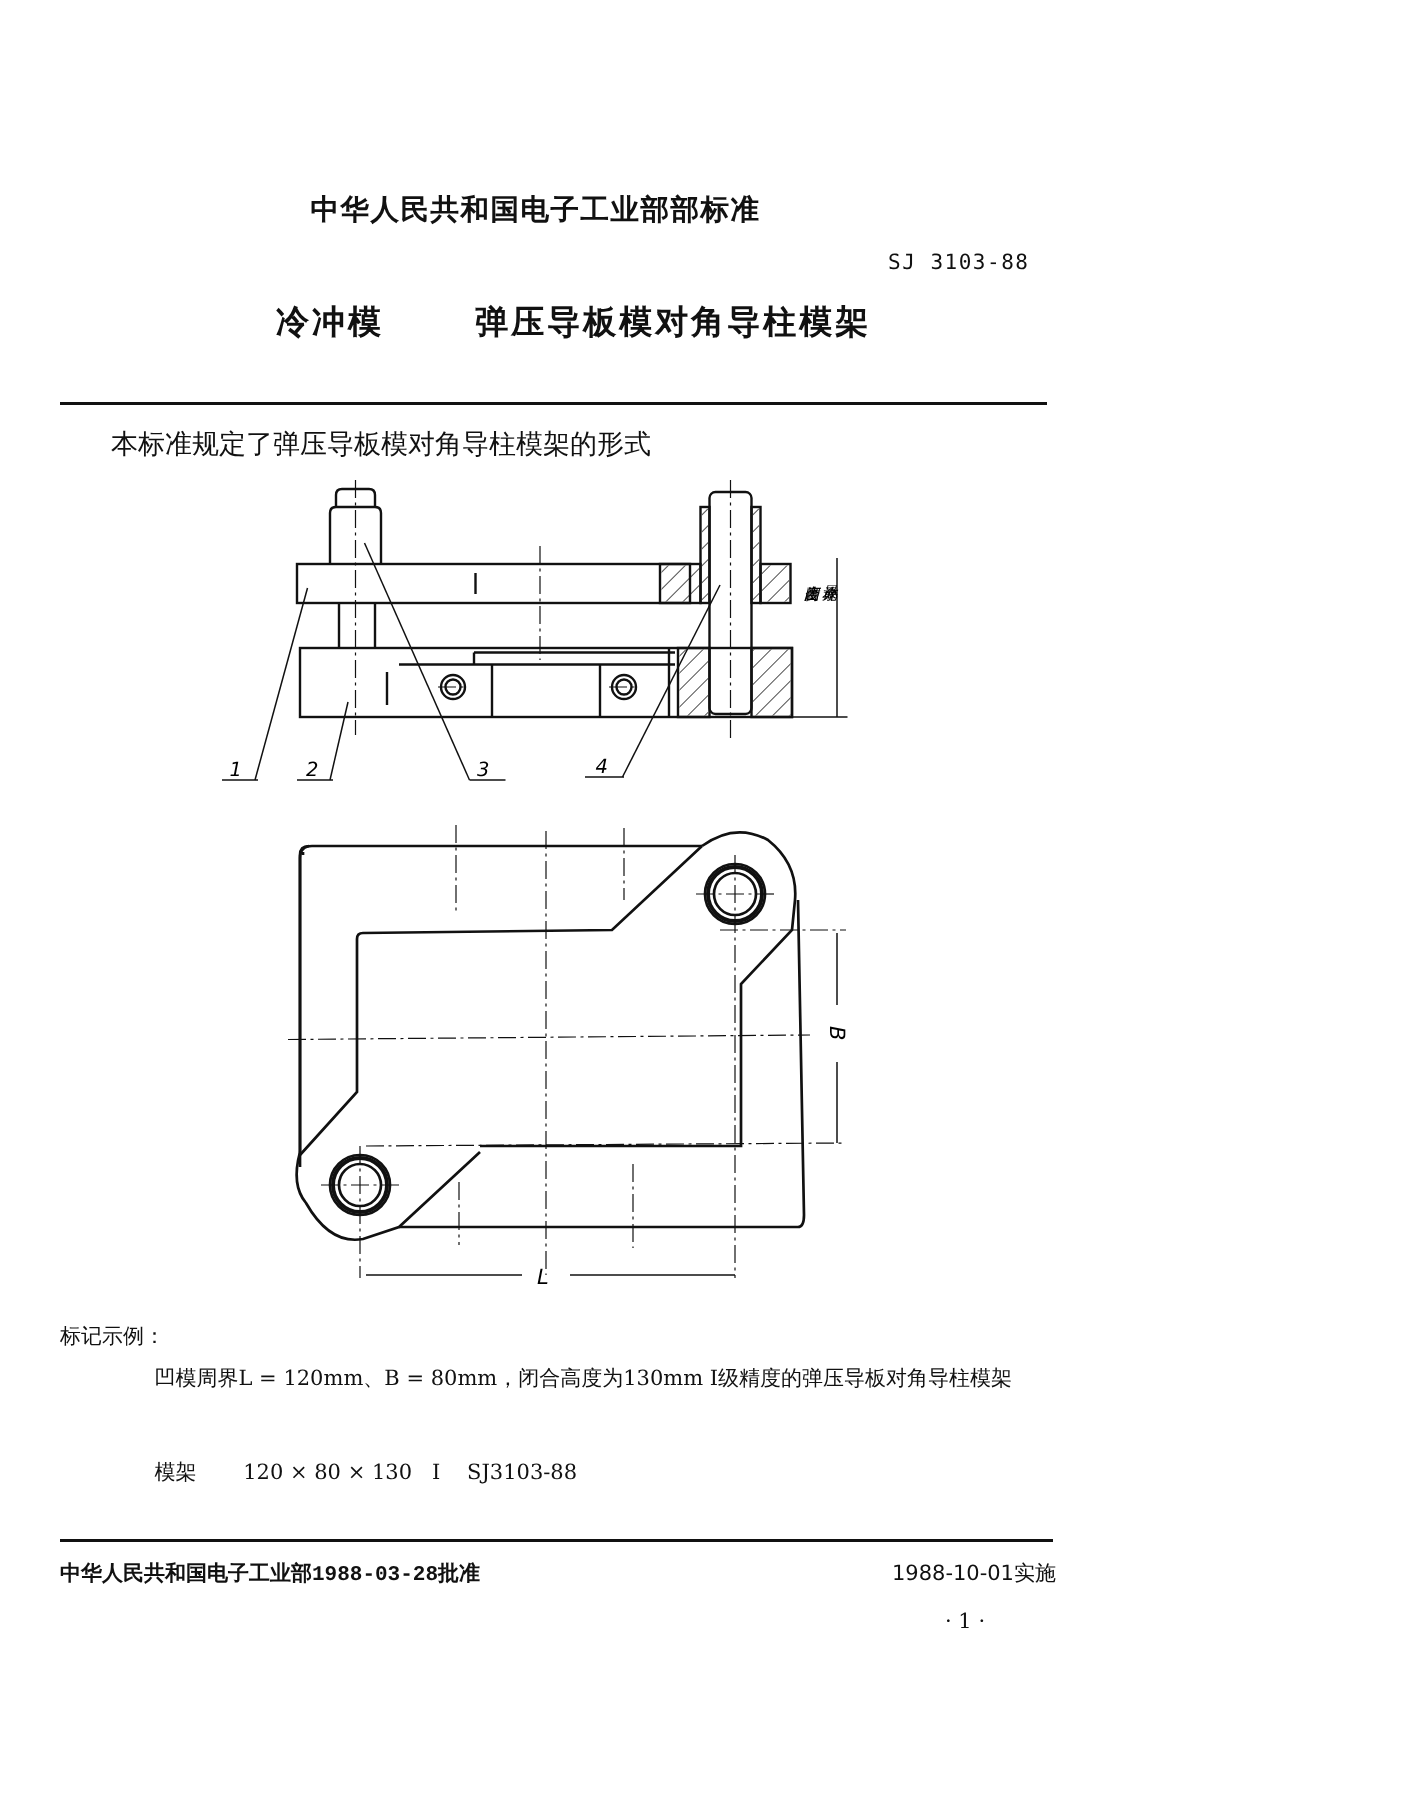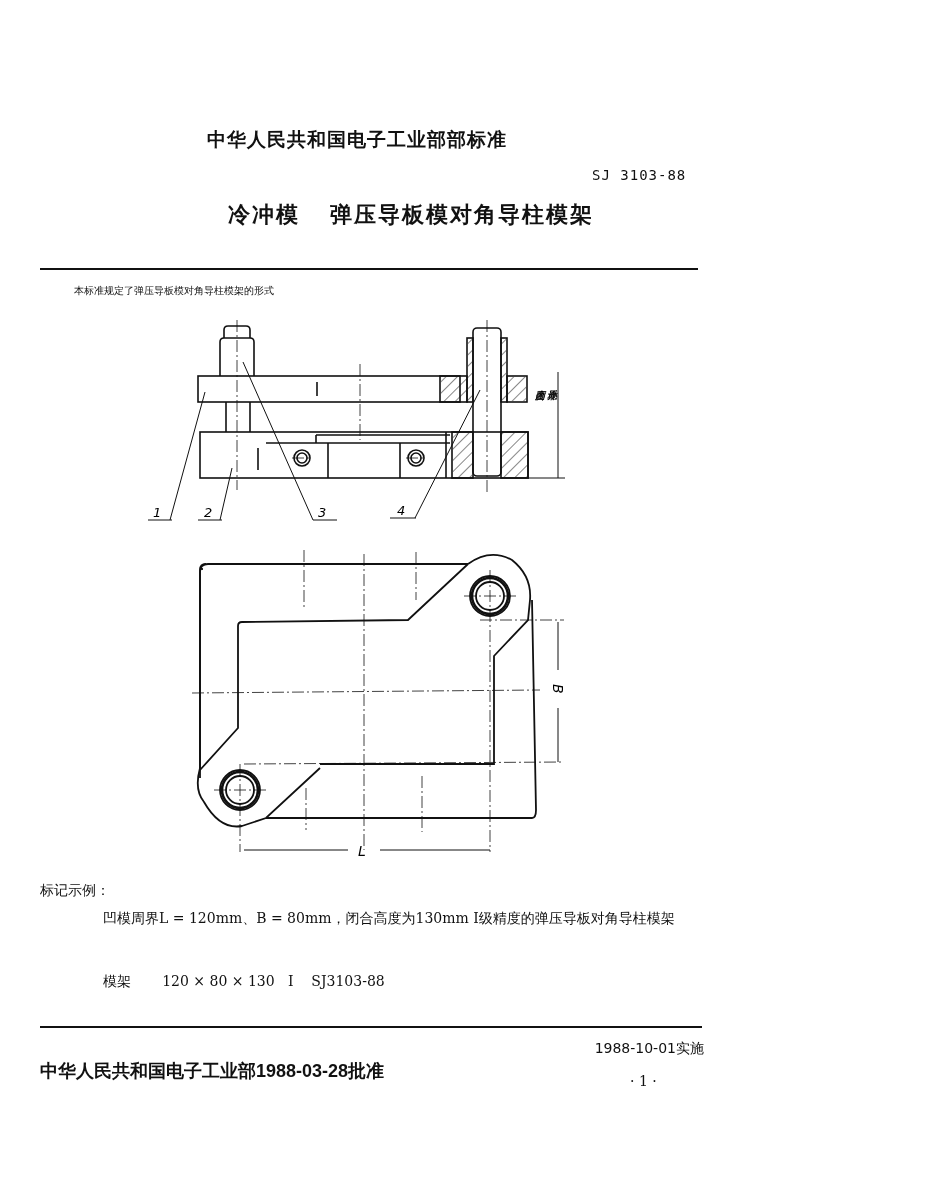--- a/index.html
+++ b/index.html
@@ -1,26 +1,26 @@
 <!DOCTYPE html>
 <html><head>
 <meta charset="utf-8">
 <style>
   html, body { margin: 0; padding: 0; background: #ffffff; }
   body { width: 950px; height: 1199px; position: relative; overflow: hidden; color: #111; }
   .abs { position: absolute; }
   .hdr-org { left: 207px; top: 127px; font-family: "DejaVu Sans", sans-serif; font-weight: bold; font-size: 19px; letter-spacing: 1px; }
   .hdr-code { left: 592px; top: 167px; font-family: "DejaVu Sans Mono", monospace; font-size: 14px; letter-spacing: 1px; }
-  .hdr-title { left: 184px; top: 200px; font-family: Liberation Serif, serif; font-weight: bold; font-size: 22px; letter-spacing: 2px; white-space: pre; margin-left: 44px; }
+  .hdr-title { left: 184px; top: 200px; font-family: Liberation Mono, monospace; font-weight: bold; font-size: 22px; letter-spacing: 2px; white-space: pre; }
   .rule { background: #111; height: 2px; }
-  .intro { left: 74px; top: 284px; font-family: Liberation Sans, sans-serif; font-size: 10px; }
+  .intro { left: 74px; top: 284px; font-family: Liberation Sans, sans-serif; font-size: 18px; }
   .sec-label { left: 40px; top: 882px; font-family: "DejaVu Sans", sans-serif; font-weight: normal; font-size: 14px; }
   .example-1 { left: 72px; top: 910px; font-family: "DejaVu Serif", serif; font-size: 14px; white-space: pre; margin-left: 31px; }
   .example-2 { left: 103px; top: 935px; font-family: "DejaVu Serif", serif; font-size: 14px; white-space: pre; margin-top: 38px; }
-  .foot-left { left: 40px; top: 1040px; font-family: Liberation Sans, sans-serif; font-weight: bold; font-size: 18px; margin-top: 19px; }
+  .foot-left { left: 40px; top: 1040px; font-family: Liberation Mono, monospace; font-weight: bold; font-size: 14px; }
   .foot-right { right: 246px; top: 1040px; font-family: "DejaVu Sans", sans-serif; font-size: 14px; }
   .page-no { left: 630px; top: 1073px; font-family: "DejaVu Serif", serif; font-size: 14px; white-space: pre; }
   svg text { font-family: "DejaVu Sans", sans-serif; font-style: italic; }
 </style>
 </head>
 <body>
 
 <div class="abs hdr-org">中华人民共和国电子工业部部标准</div>
 <div class="abs hdr-code">SJ 3103-88</div>
 <div class="abs hdr-title">冷冲模    弹压导板模对角导柱模架</div>

